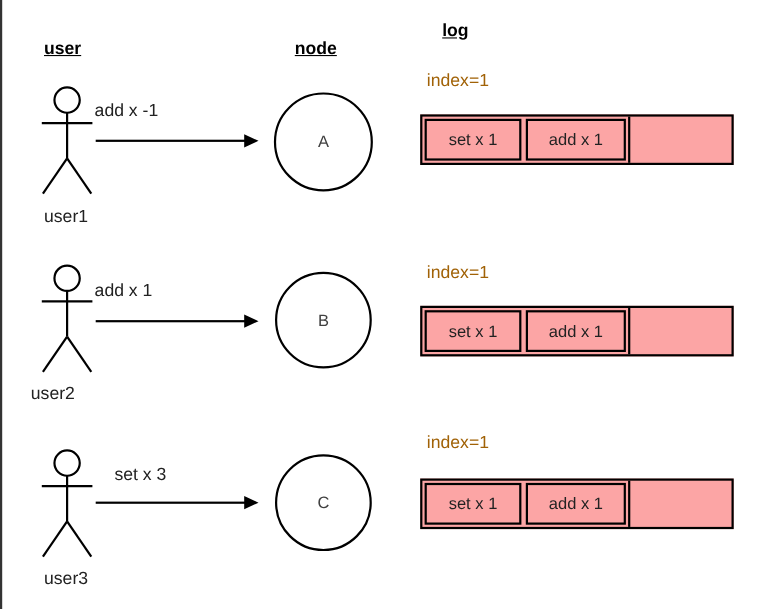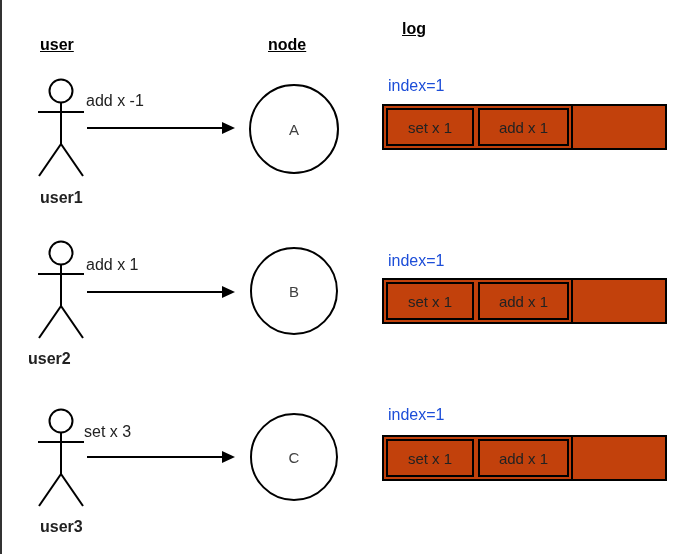--- a/index.html
+++ b/index.html
@@ -3,38 +3,38 @@
 <meta charset="utf-8">
 <style>
   html,body{margin:0;padding:0;}
   body{
     width:691px;height:554px;position:relative;background:#ffffff;
     font-family:"Liberation Sans", sans-serif;color:#1a1a1a;overflow:hidden;
   }
   .page-edge{position:absolute;left:0;top:0;width:2px;height:554px;background:#333333;}
   .abs{position:absolute;}
   .col-header{font-weight:bold;font-size:16px;color:#000;text-decoration:underline;}
-  .user-label{font-size:16px;color:#222;font-weight:bold;}
+  .user-label{font-size:16px;color:#222;}
   .msg-label{font-size:16px;color:#222;text-align:left;width:112px;}
-  .idx-label{font-size:16px;color:#1d4ed8;margin-top:12px;}
+  .idx-label{font-size:16px;color:#a16207;}
   .figure svg{display:block;}
   .arrow{height:12px;}
   .arrow .shaft{position:absolute;left:0;right:11px;top:5px;height:2px;background:#000;}
   .arrow .head{
     position:absolute;right:0;top:0;width:0;height:0;
     border-left:13px solid #000;border-top:6px solid transparent;border-bottom:6px solid transparent;
   }
   .node-circle{
     width:90px;height:90px;border:2px solid #000;border-radius:50%;
     box-sizing:border-box;display:flex;align-items:center;justify-content:center;
     font-size:15px;color:#404040;background:#fff;
   }
   .log-table{
     width:285px;height:46px;border:2px solid #000;box-sizing:border-box;
-    display:flex;background:#c2410c;
+    display:flex;background:#fca5a5;
   }
   .log-cell{
     box-sizing:border-box;display:flex;align-items:center;justify-content:center;
     font-size:15px;color:#222;
   }
   .log-cell.boxed{border:2px solid #000;margin:2px;}
   .log-cell.c1{flex:0 0 88px;}
   .log-cell.c2{flex:0 0 91px;}
   .log-cell.c3{flex:1 1 auto;border-left:2px solid #000;margin:0;}
 </style>
@@ -100,21 +100,21 @@
 <div class="abs figure" style="left:33px;top:408px">
   <svg width="56" height="100" viewBox="0 0 56 100">
     <circle cx="28" cy="13" r="11.5" fill="none" stroke="#000" stroke-width="2"></circle>
     <line x1="28" y1="24.5" x2="28" y2="66" stroke="#000" stroke-width="2"></line>
     <line x1="5" y1="34" x2="51" y2="34" stroke="#000" stroke-width="2"></line>
     <line x1="28" y1="66" x2="6" y2="98" stroke="#000" stroke-width="2"></line>
     <line x1="28" y1="66" x2="50" y2="98" stroke="#000" stroke-width="2"></line>
   </svg>
 </div>
 <div class="abs user-label" style="left:40px;top:518px">user3</div>
-<div class="abs msg-label" style="left:84px;top:423px">set x 3</div>
+<div class="abs msg-label" style="left:104px;top:423px">set x 3</div>
 <div class="abs arrow" style="left:87px;top:451px;width:148px">
   <div class="shaft"></div>
   <div class="head"></div>
 </div>
 <div class="abs node-circle" style="left:250px;top:413px;width:88px;height:88px">
   <span>C</span>
 </div>
 <div class="abs idx-label" style="left:388px;top:394px">index=1</div>
 <div class="abs log-table" style="left:382px;top:435px">
   <div class="log-cell boxed c1">set x 1</div>

